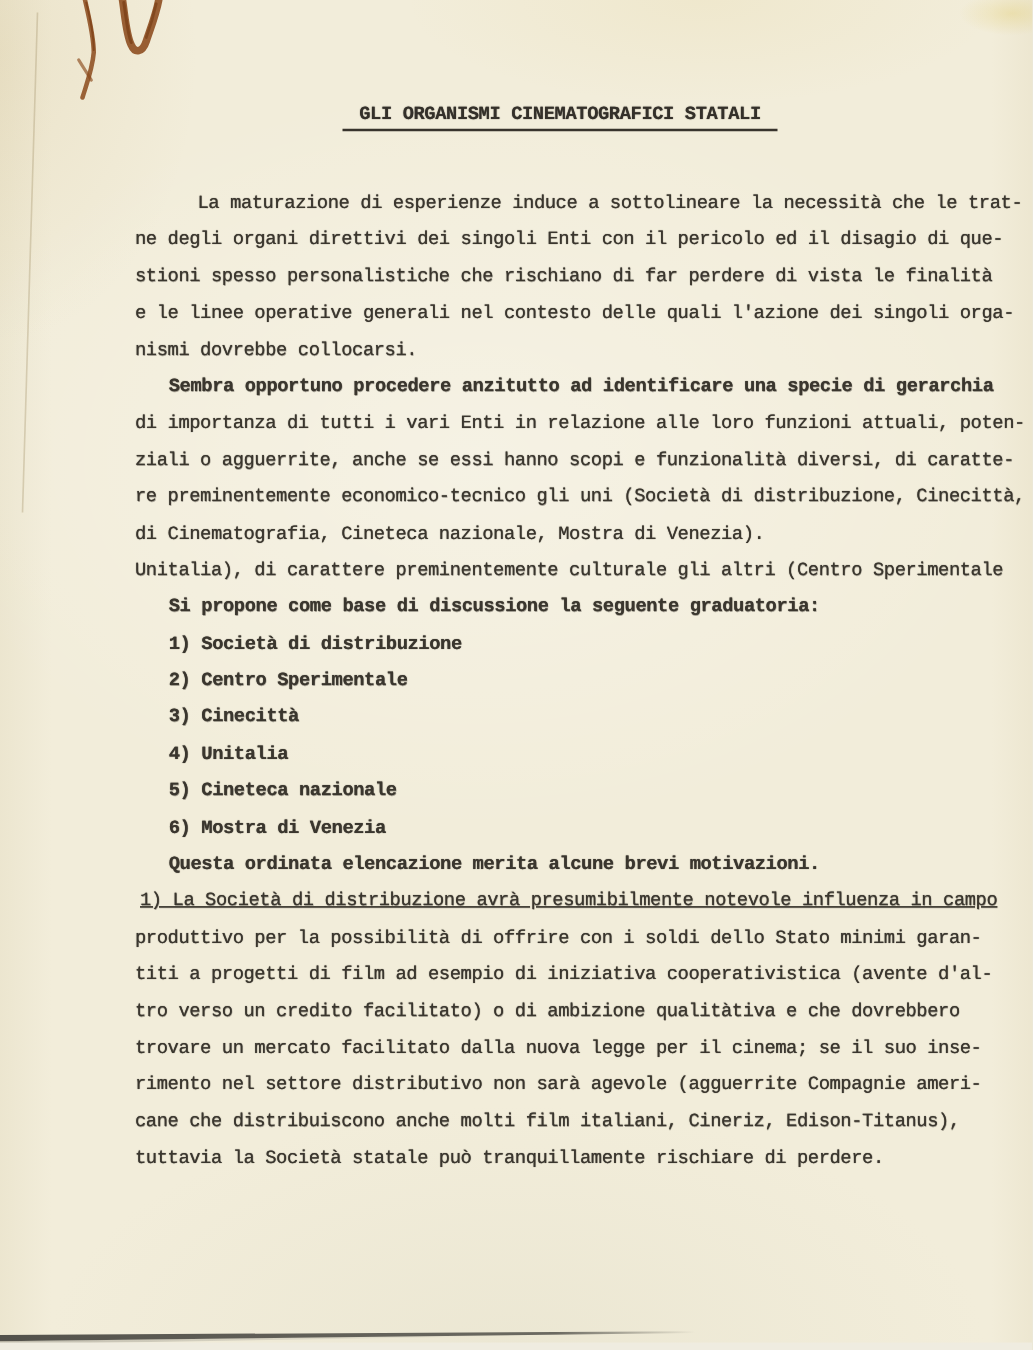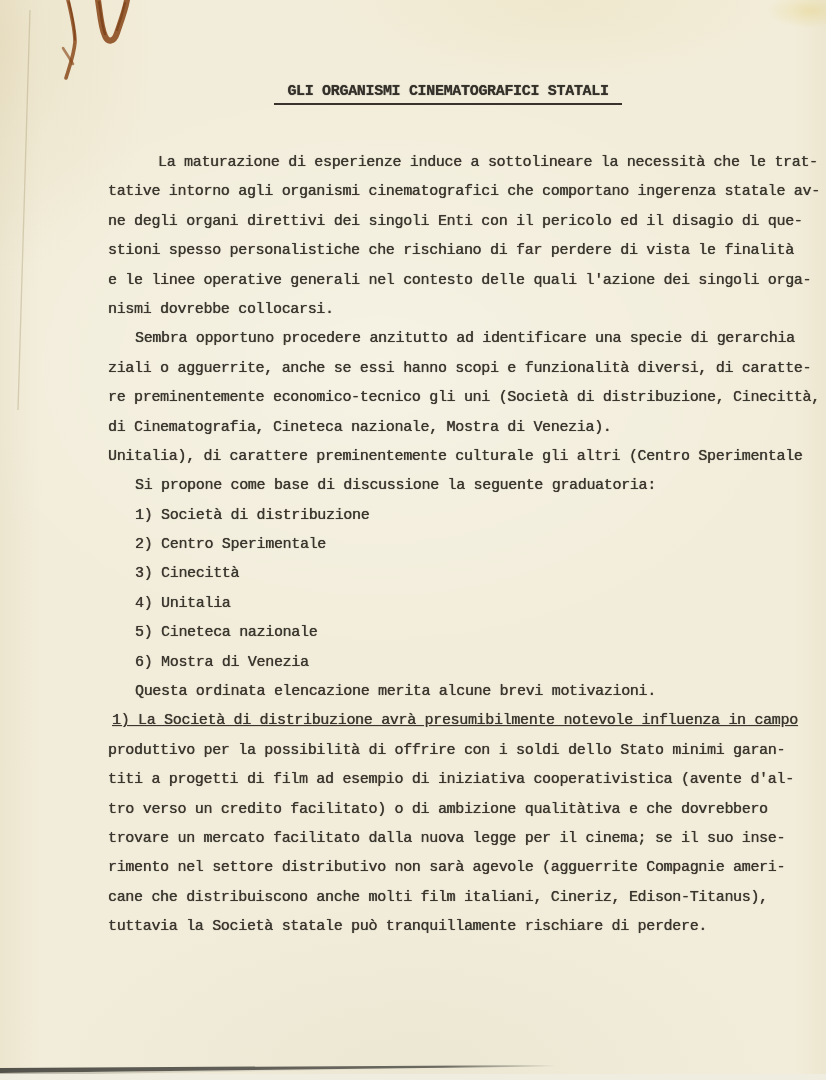--- a/index.html
+++ b/index.html
@@ -20,21 +20,21 @@
   }
   .typed{
     position:absolute;
     left:108px; top:148px; width:712px;
     font-size:15px;
     letter-spacing:-0.32px;
     text-shadow:0 0 0.8px rgba(55,50,42,0.85), 0.3px 0.4px 0.5px rgba(55,50,42,0.35);
   }
   .ln{white-space:pre; line-height:29.4px; height:29.4px;}
   .i1{margin-left:50px;}   
-  .i2{margin-left:27px;}   
+  .i2{margin-left:27px;font-weight:bold;}   
   .h1{margin-left:4px;text-decoration:underline;}    
   .h2{}   
   .title-row{
     position:absolute; left:112px; top:83px; width:712px;
     text-align:center;
     font-size:15px; letter-spacing:-0.32px;
   }
   .title{
     display:inline-block;
     transform:translateX(-20px);
@@ -66,26 +66,26 @@
   <svg class="crease" viewBox="0 0 60 420" aria-hidden="true">
     <path d="M30,10 C28,90 24,220 18,410" fill="none" stroke="rgba(168,152,112,0.38)" stroke-width="1.3"></path>
   </svg>
 
   <div class="title-row">
     <span class="title">GLI ORGANISMI CINEMATOGRAFICI STATALI</span>
   </div>
 
   <div class="typed">
     <div class="ln i1">La maturazione di esperienze induce a sottolineare la necessità che le trat-</div>
-    <div class="ln">tative intorno agli organismi cinematografici che comportano ingerenza statale av-</div>
     <div class="ln">ne degli organi direttivi dei singoli Enti con il pericolo ed il disagio di que-</div>
     <div class="ln">stioni spesso personalistiche che rischiano di far perdere di vista le finalità</div>
     <div class="ln">e le linee operative generali nel contesto delle quali l'azione dei singoli orga-</div>
     <div class="ln">nismi dovrebbe collocarsi.</div>
     <div class="ln i2">Sembra opportuno procedere anzitutto ad identificare una specie di gerarchia</div>
+    <div class="ln">di importanza di tutti i vari Enti in relazione alle loro funzioni attuali, poten-</div>
     <div class="ln">ziali o agguerrite, anche se essi hanno scopi e funzionalità diversi, di caratte-</div>
     <div class="ln">re preminentemente economico-tecnico gli uni (Società di distribuzione, Cinecittà,</div>
     <div class="ln">di Cinematografia, Cineteca nazionale, Mostra di Venezia).</div>
     <div class="ln">Unitalia), di carattere preminentemente culturale gli altri (Centro Sperimentale</div>
     <div class="ln i2">Si propone come base di discussione la seguente graduatoria:</div>
     <div class="ln i2">1) Società di distribuzione</div>
     <div class="ln i2">2) Centro Sperimentale</div>
     <div class="ln i2">3) Cinecittà</div>
     <div class="ln i2">4) Unitalia</div>
     <div class="ln i2">5) Cineteca nazionale</div>

